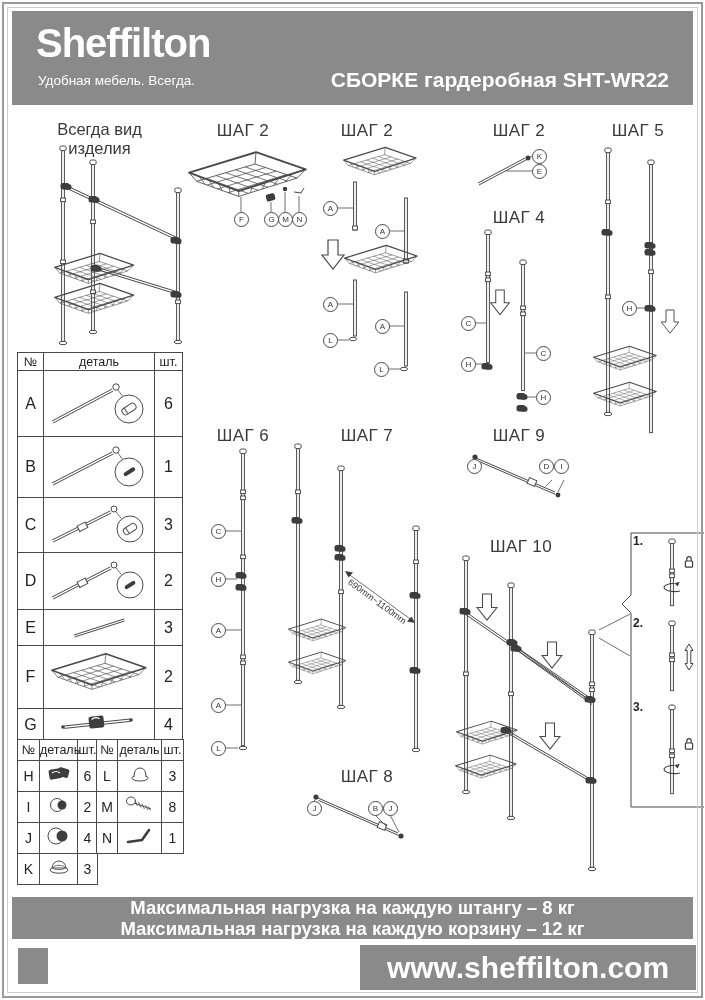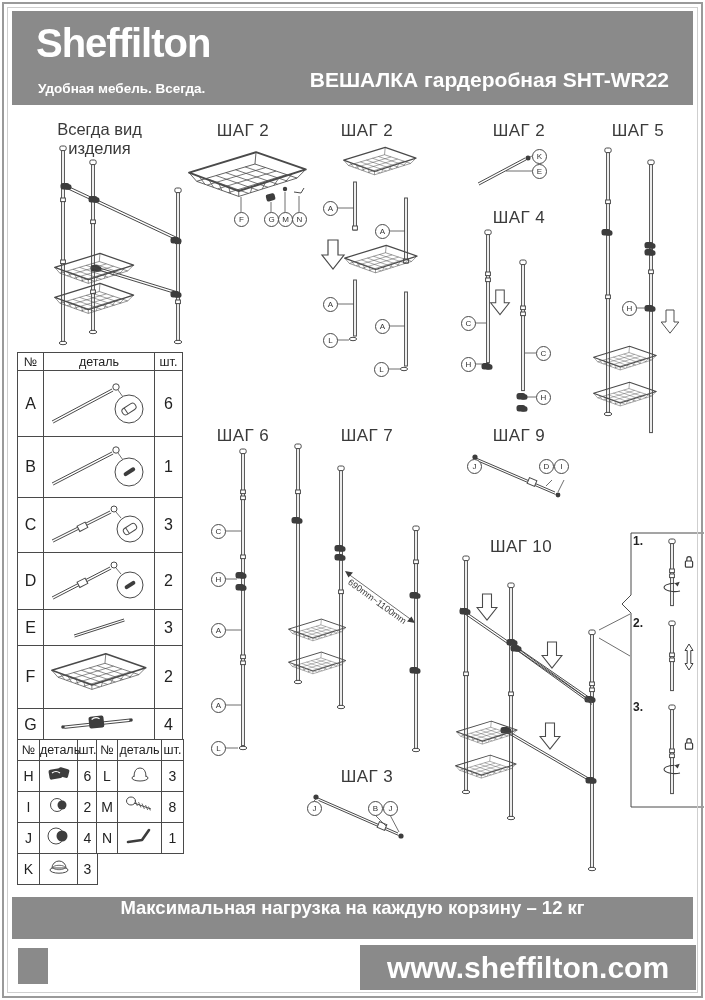--- a/index.html
+++ b/index.html
@@ -4,21 +4,21 @@
 <style>
   html,body{margin:0;padding:0;background:#e8e8e8;}
   .page{position:relative;width:705px;height:1000px;background:#fff;overflow:hidden;
         font-family:"Liberation Sans",sans-serif;margin:0 auto;}
   .frame-outer{position:absolute;inset:2px;border:2px solid #9a9a9a;pointer-events:none;z-index:9;}
   .frame-inner{position:absolute;inset:7px;border:1px solid #cfcfcf;pointer-events:none;z-index:9;}
 
   
   .header{position:absolute;left:12px;top:11px;width:681px;height:94px;background:#8a8a8a;}
   .brand{position:absolute;left:24px;top:10px;color:#fff;font-weight:bold;font-size:40px;line-height:44px;letter-spacing:-1px;}
-  .tagline{position:absolute;left:26px;top:62px;color:#fff;font-weight:bold;font-size:13.5px;margin-top:8px;}
+  .tagline{position:absolute;left:26px;top:62px;color:#fff;font-weight:normal;font-size:13.5px;}
   .doc-title{position:absolute;right:24px;top:15px;color:#fff;font-weight:bold;font-size:24px;}
   .product{position:absolute;right:24px;top:57px;color:#fff;font-weight:bold;font-size:21px;}
 
   
   .st{position:absolute;font-size:17px;color:#3a3a3a;text-align:center;width:90px;letter-spacing:.4px;}
   .ov-title{position:absolute;left:27px;top:120px;width:145px;font-size:16.5px;color:#3a3a3a;text-align:center;}
 
   .drw{position:absolute;}
 
   
@@ -80,34 +80,34 @@
         </g>
       <g id="ud" stroke="#3d3d3d" fill="#fff" stroke-width="1">
           <path d="M0,-13 L-4,-6.5 H-1.8 V6.5 H-4 L0,13 L4,6.5 H1.8 V-6.5 H4 Z"></path>
         </g>
     </defs>
   </svg>
 
   <div class="header">
     <div class="brand">Sheffilton</div>
     <div class="tagline">Удобная мебель. Всегда.</div>
-    <div class="product">ВЕШАЛКА гардеробная SHT-WR22</div>
+    <div class="product">СБОРКЕ гардеробная SHT-WR22</div>
   </div>
 
   <div class="ov-title">Всегда вид изделия</div>
   <div class="st" style="left:198px;top:121px">ШАГ 2</div>
   <div class="st" style="left:322px;top:121px">ШАГ 2</div>
   <div class="st" style="left:474px;top:121px">ШАГ 2</div>
   <div class="st" style="left:474px;top:208px">ШАГ 4</div>
   <div class="st" style="left:593px;top:121px">ШАГ 5</div>
   <div class="st" style="left:198px;top:426px">ШАГ 6</div>
   <div class="st" style="left:322px;top:426px">ШАГ 7</div>
   <div class="st" style="left:474px;top:426px">ШАГ 9</div>
   <div class="st" style="left:471px;top:537px;width:100px">ШАГ 10</div>
-  <div class="st" style="left:322px;top:767px">ШАГ 3</div>
+  <div class="st" style="left:322px;top:767px">ШАГ 8</div>
 
   <svg class="drw" style="left:22px;top:140px" width="175" height="208" viewBox="0 0 175 208">
     <rect class="pb" x="37.8" y="6" width="6.4" height="4.6" rx="1.8"></rect>
     <rect class="pb" x="39.6" y="10.6" width="2.8" height="191"></rect>
     <rect class="pb" x="38.6" y="58" width="4.8" height="3.6"></rect>
     <rect class="pb" x="38.6" y="120" width="4.8" height="3.6"></rect>
     <ellipse class="pb" cx="41" cy="203" rx="3.8" ry="1.7"></ellipse>
     <rect class="pb" x="67.8" y="20" width="6.4" height="4.6" rx="1.8"></rect>
     <rect class="pb" x="69.6" y="24.6" width="2.8" height="166"></rect>
     <rect class="pb" x="68.6" y="80" width="4.8" height="3.6"></rect>
@@ -547,20 +547,21 @@
         <svg width="40" height="26" viewBox="0 0 40 26">
           <path d="M8,19 L22,17 L29,7" fill="none" stroke="#3d3d3d" stroke-width="2.6" stroke-linecap="round" stroke-linejoin="round"></path>
         </svg>
       </td>
       <td class="ltr">1</td>
     </tr>
   </tbody>
     </table>
 
   <div class="banner">
+    <div>Максимальная нагрузка на каждую штангу – 8 кг</div>
     <div>Максимальная нагрузка на каждую корзину – 12 кг</div>
   </div>
 
   <div class="f-square"></div>
   <div class="addr">
   </div>
   <div class="website">www.sheffilton.com</div>
 </div>
 
 </body></html>

